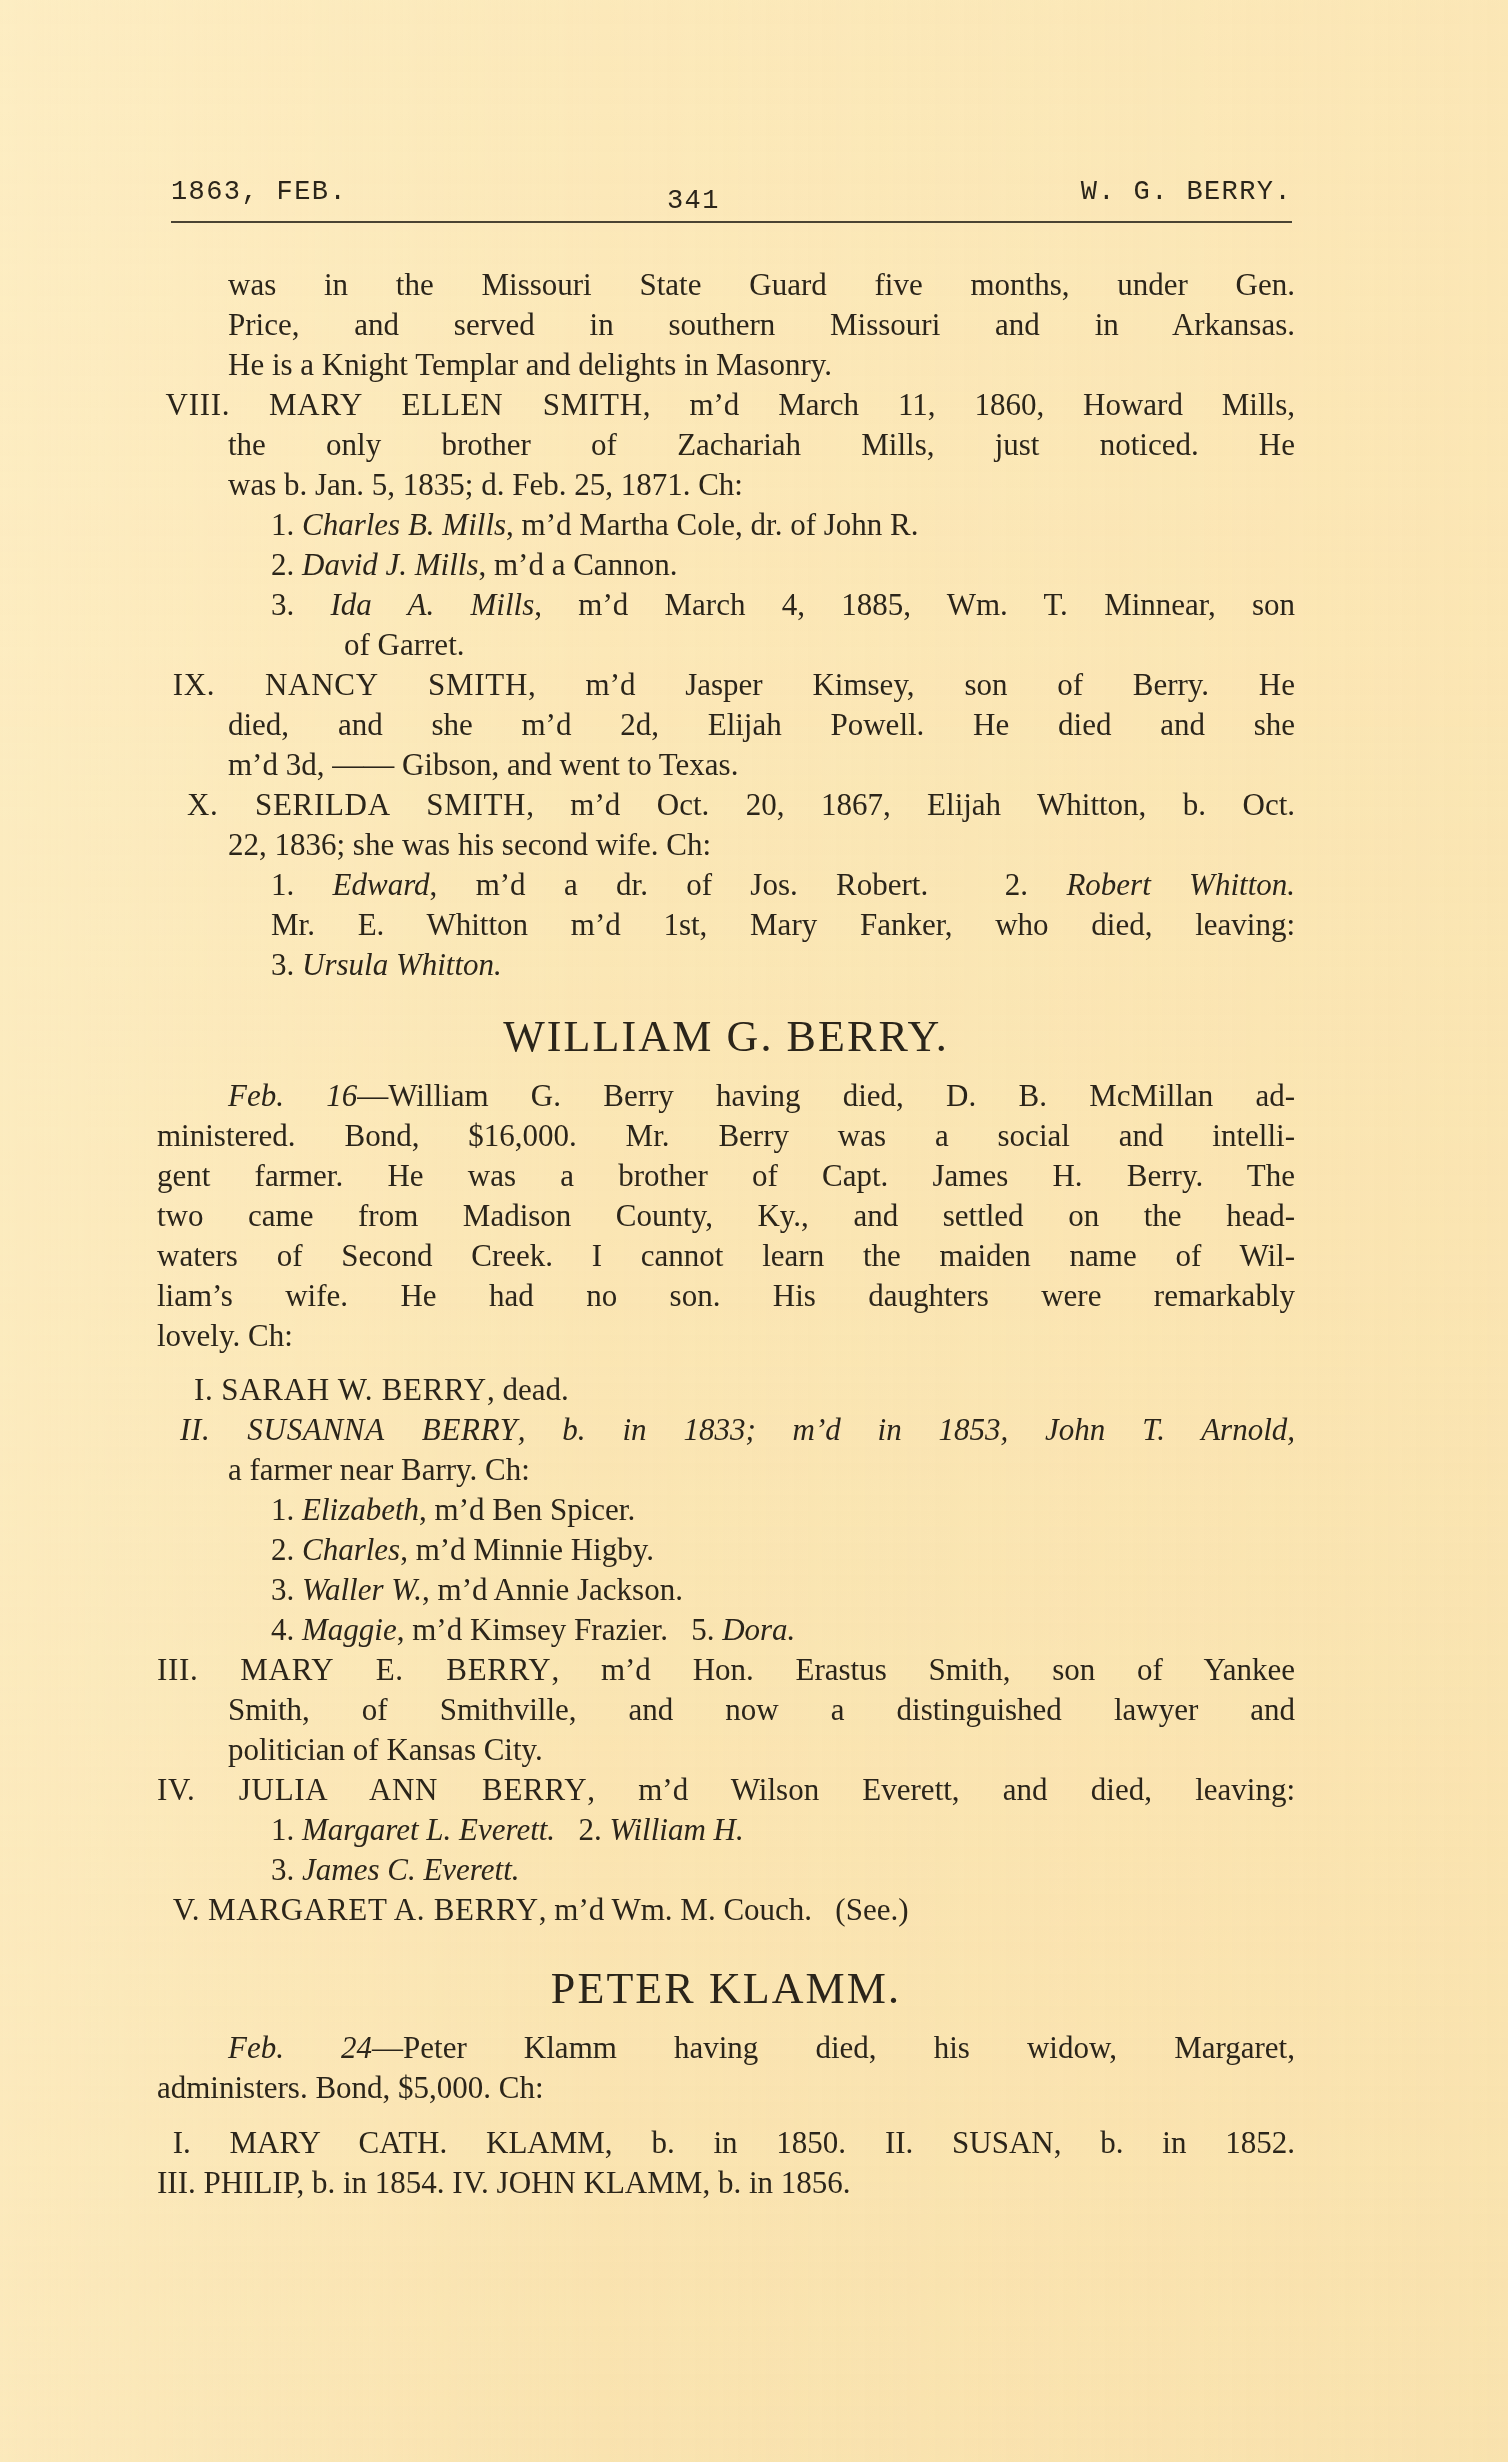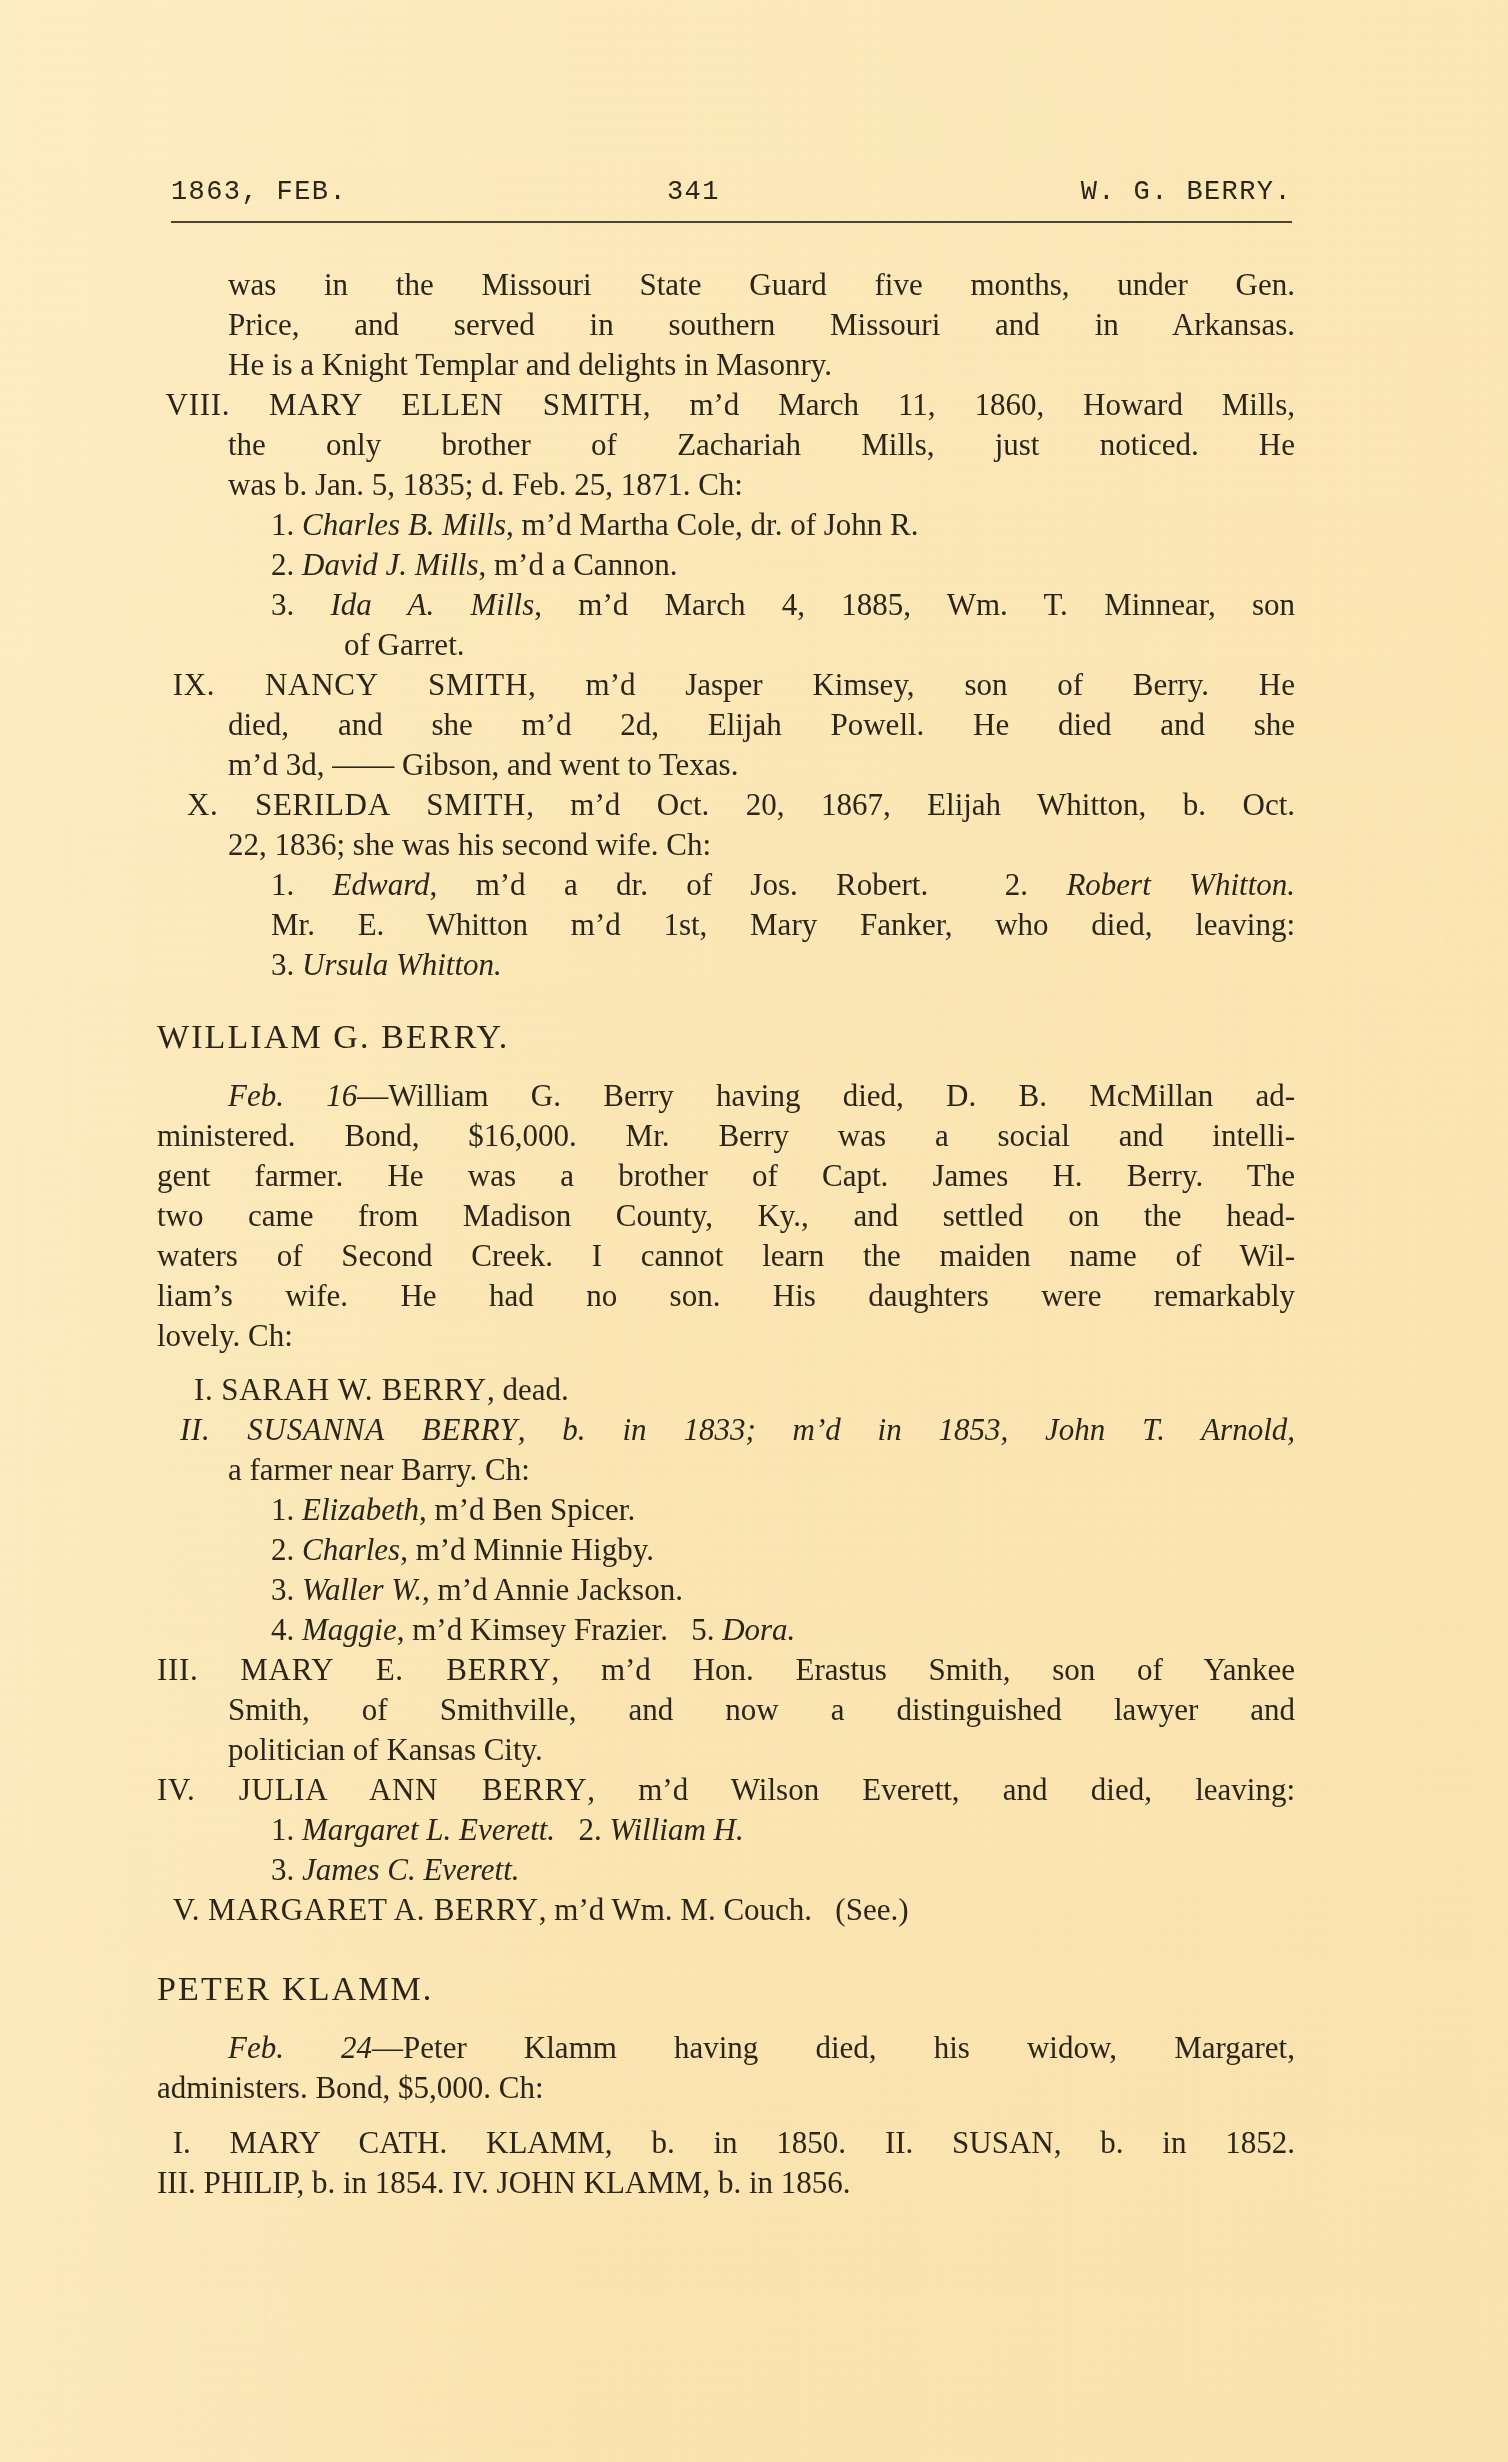--- a/index.html
+++ b/index.html
@@ -29,21 +29,21 @@
     position: absolute;
     left: 171px;
     top: 171px;
     width: 1121px;
     height: 43px;
     font-family: Liberation Mono, monospace;
     font-size: 27px;
     letter-spacing: 1.4px;
   }
   .running-header .left { position: absolute; left: 0; top: 5.7px; }
-  .running-header .center { position: absolute; left: 496px; top: 6px; }
+  .running-header .center { position: absolute; left: 496px; top: 15px; }
   .running-header .right { position: absolute; right: 0; top: 5.7px; }
   .header-rule {
     position: absolute;
     left: 171px;
     top: 221px;
     width: 1121px;
     height: 2.1px;
     background: #4a4333;
   }
 
@@ -67,22 +67,22 @@
     text-align-last: justify;
     white-space: normal;
   }
   .i1 { padding-left: 71px; }      
   .i2 { padding-left: 114px; }      
   .i3 { padding-left: 187px; }
   .sc { letter-spacing: 0.7px; }
   em, .it { font-style: italic; }
 
   .section-title {
-    text-align: left;
-    font-size: 34px;
+    text-align: center;
+    font-size: 44px;
     letter-spacing: 2.1px;
     height: 78px;
     line-height: 78px;
     margin-top: 13px;
   }
   .para-gap { height: 14.3px; }
   .p-indent { padding-left: 71px; }
 </style>
 </head>
 <body>

